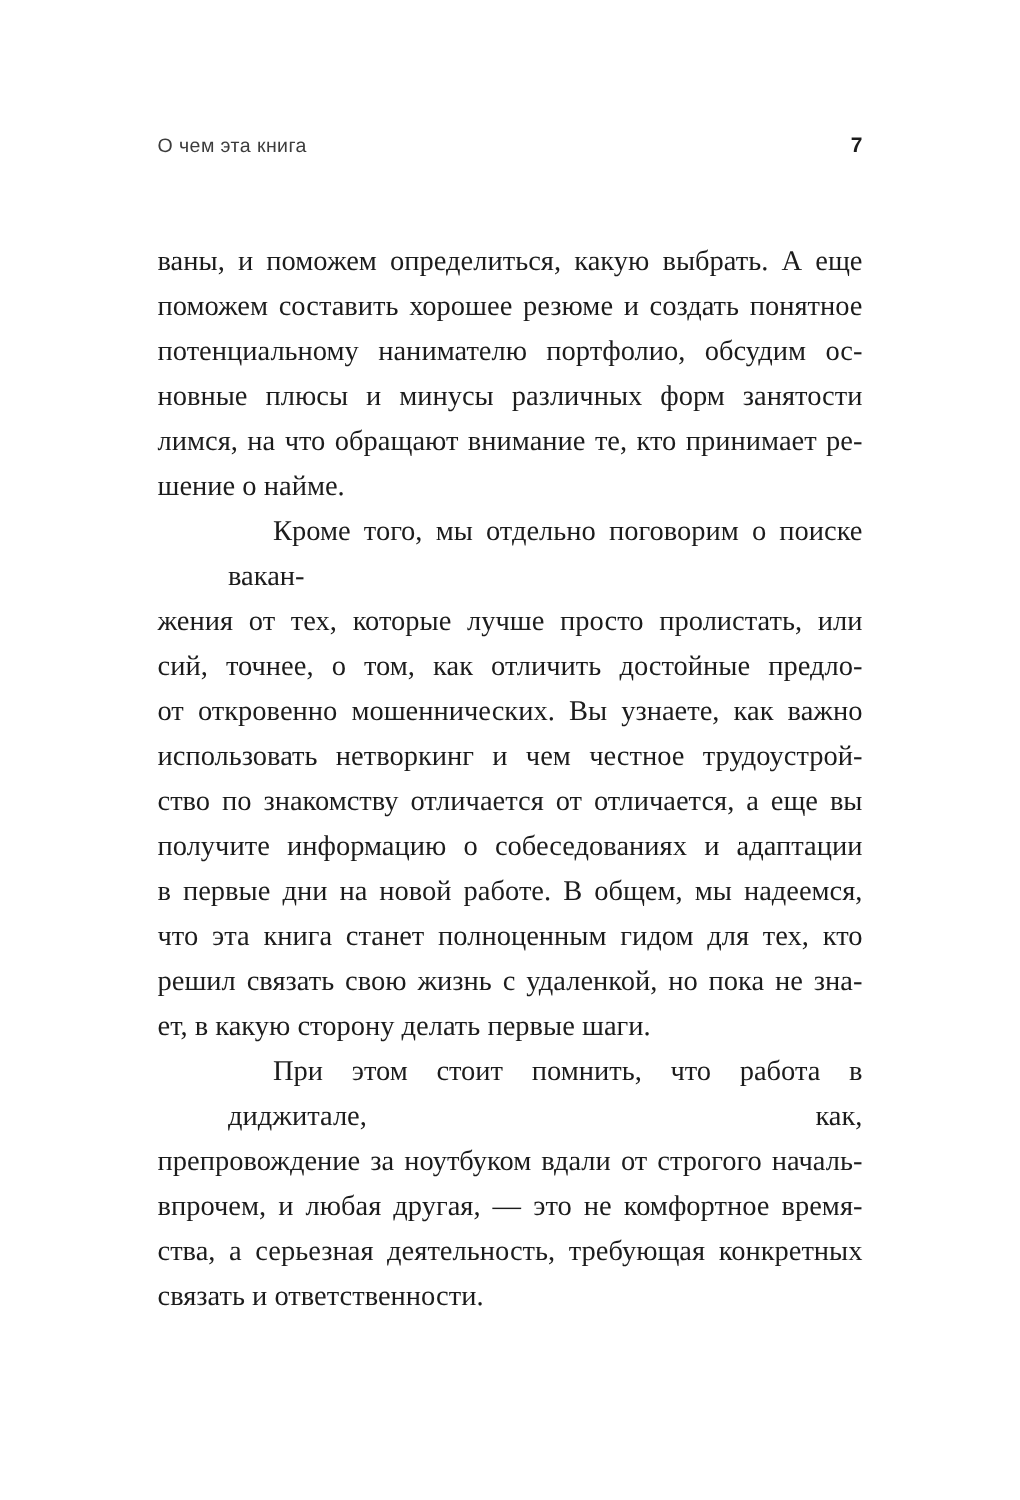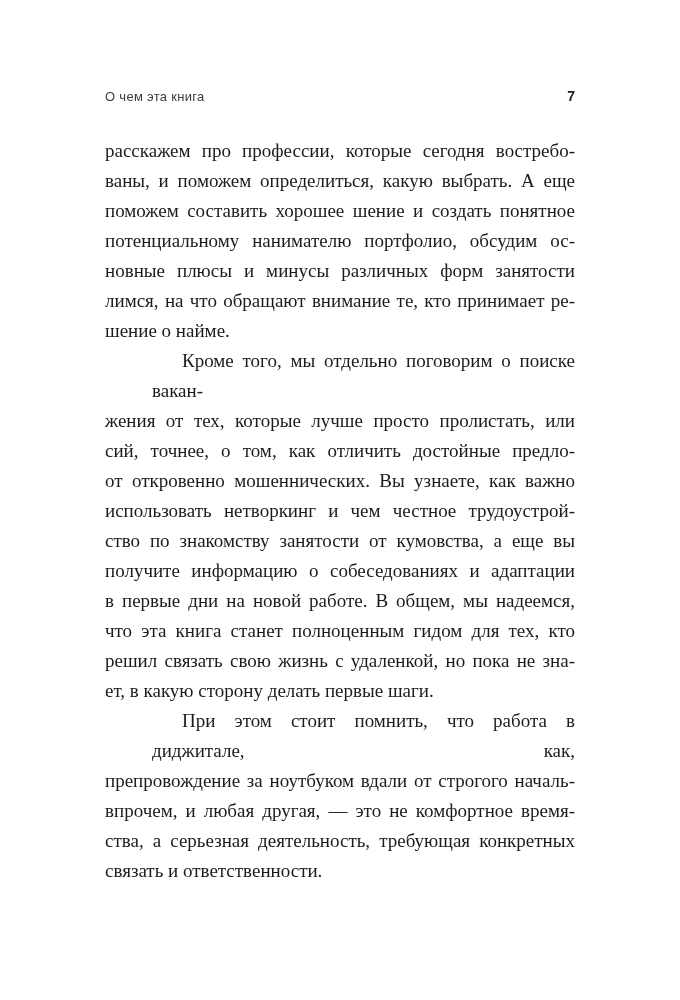--- a/index.html
+++ b/index.html
@@ -15,21 +15,21 @@
     box-sizing: border-box;
     padding: 88px 105px 0 105px;
     font-family: "Liberation Serif", serif;
     color: #1c1c1c;
     overflow: hidden;
   }
   .header {
     display: flex;
     justify-content: space-between;
     align-items: flex-end;
-    margin-bottom: 32px;
+    margin-bottom: 56px;
   }
   .running-title {
     font-family: "Liberation Sans", sans-serif;
     font-size: 13px;
     color: #3c3c3c;
     letter-spacing: 0.3px;
   }
   .page-number {
     font-family: "Liberation Sans", sans-serif;
     font-size: 14px;
@@ -58,35 +58,34 @@
 </head>
 <body>
 
 <div class="page">
   <div class="header">
     <span class="running-title">О чем эта книга</span>
     <span class="page-number">7</span>
   </div>
   <div class="textbody">
       <div class="paragraph">
-        <div class="line">расскажем про профессии, которые сегодня востребо-</div>
         <div class="line">ваны, и поможем определиться, какую выбрать. А еще</div>
-        <div class="line">поможем составить хорошее шение и создать понятное</div>
+        <div class="line">поможем составить хорошее резюме и создать понятное</div>
         <div class="line">потенциальному нанимателю портфолио, обсудим ос-</div>
         <div class="line">новные плюсы и минусы различных форм занятости</div>
         <div class="line">лимся, на что обращают внимание те, кто принимает ре-</div>
         <div class="line last">шение о найме.</div>
       </div>
       <div class="paragraph">
         <div class="line indent">Кроме того, мы отдельно поговорим о поиске вакан-</div>
         <div class="line">жения от тех, которые лучше просто пролистать, или</div>
         <div class="line">сий, точнее, о том, как отличить достойные предло-</div>
         <div class="line">от откровенно мошеннических. Вы узнаете, как важно</div>
         <div class="line">использовать нетворкинг и чем честное трудоустрой-</div>
-        <div class="line">ство по знакомству занятости от кумовства, а еще вы</div>
+        <div class="line">ство по знакомству отличается от отличается, а еще вы</div>
         <div class="line">получите информацию о собеседованиях и адаптации</div>
         <div class="line">в первые дни на новой работе. В общем, мы надеемся,</div>
         <div class="line">что эта книга станет полноценным гидом для тех, кто</div>
         <div class="line">решил связать свою жизнь с удаленкой, но пока не зна-</div>
         <div class="line last">ет, в какую сторону делать первые шаги.</div>
       </div>
       <div class="paragraph">
         <div class="line indent">При этом стоит помнить, что работа в диджитале, как,</div>
         <div class="line">препровождение за ноутбуком вдали от строгого началь-</div>
         <div class="line">впрочем, и любая другая, — это не комфортное время-</div>

